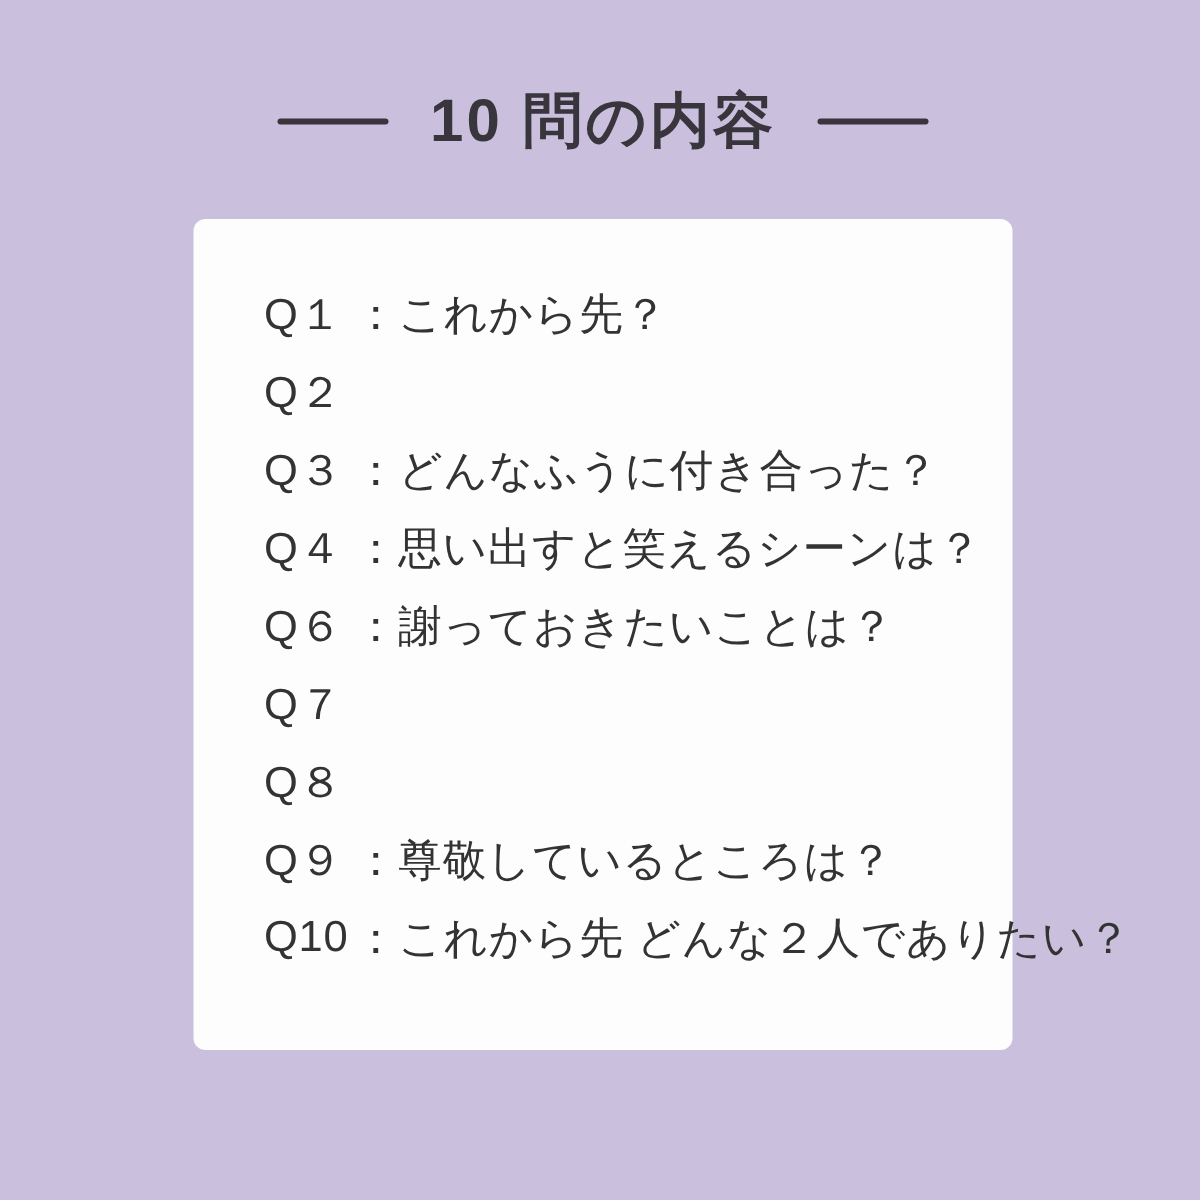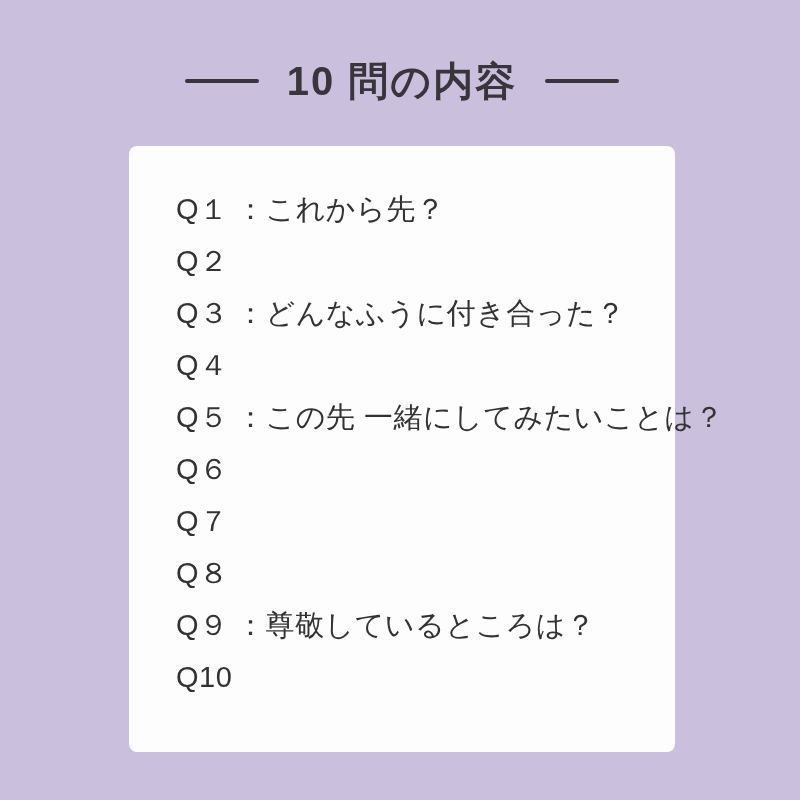--- a/index.html
+++ b/index.html
@@ -78,34 +78,33 @@
   </div>
   <div class="q-row">
     <span class="q-label">Q２</span>
   </div>
   <div class="q-row">
     <span class="q-label">Q３</span>
       <span class="q-text">：どんなふうに付き合った？</span>
   </div>
   <div class="q-row">
     <span class="q-label">Q４</span>
-  </div>
-  <div class="q-row">
-    <span class="q-label">Q５</span>
-      <span class="q-text">：この先 一緒にしてみたいことは？</span>
+      <span class="q-text">：思い出すと笑えるシーンは？</span>
   </div>
   <div class="q-row">
     <span class="q-label">Q６</span>
+      <span class="q-text">：謝っておきたいことは？</span>
   </div>
   <div class="q-row">
     <span class="q-label">Q７</span>
   </div>
   <div class="q-row">
     <span class="q-label">Q８</span>
   </div>
   <div class="q-row">
     <span class="q-label">Q９</span>
       <span class="q-text">：尊敬しているところは？</span>
   </div>
   <div class="q-row">
     <span class="q-label">Q10</span>
+      <span class="q-text">：これから先 どんな２人でありたい？</span>
   </div>
 </div>
 
 </body></html>

